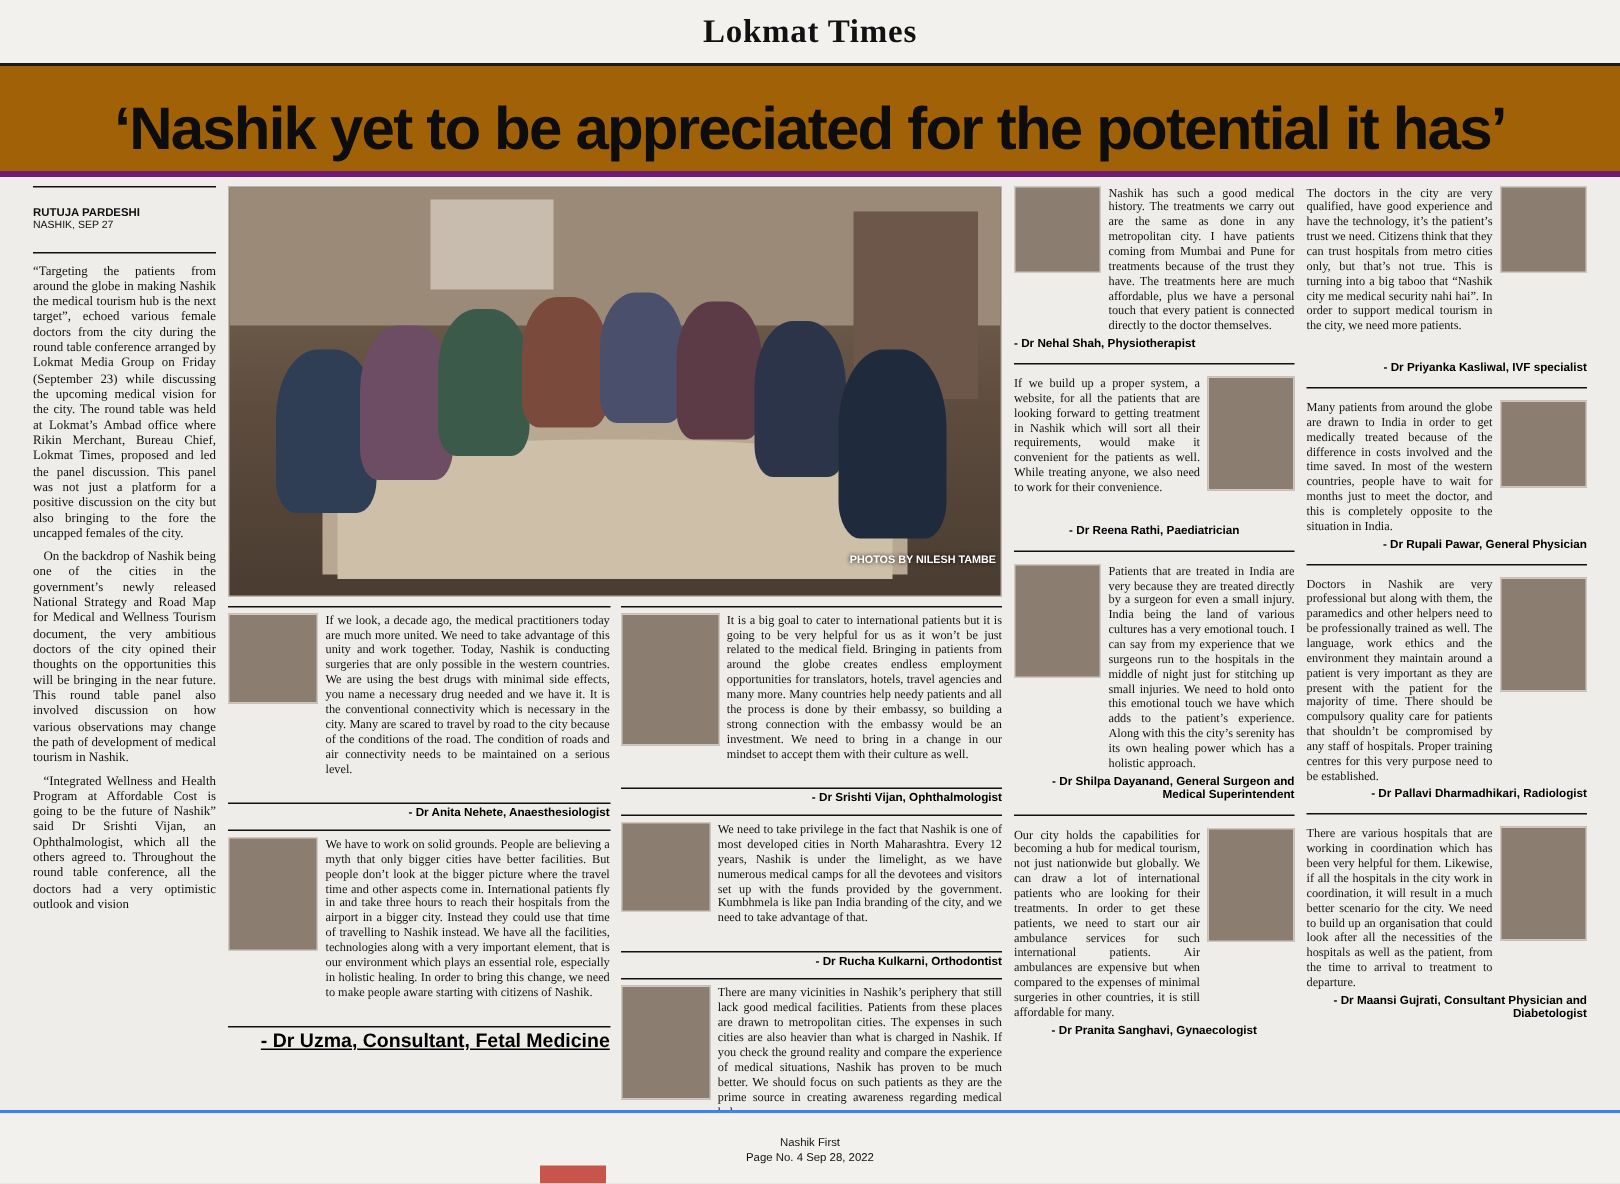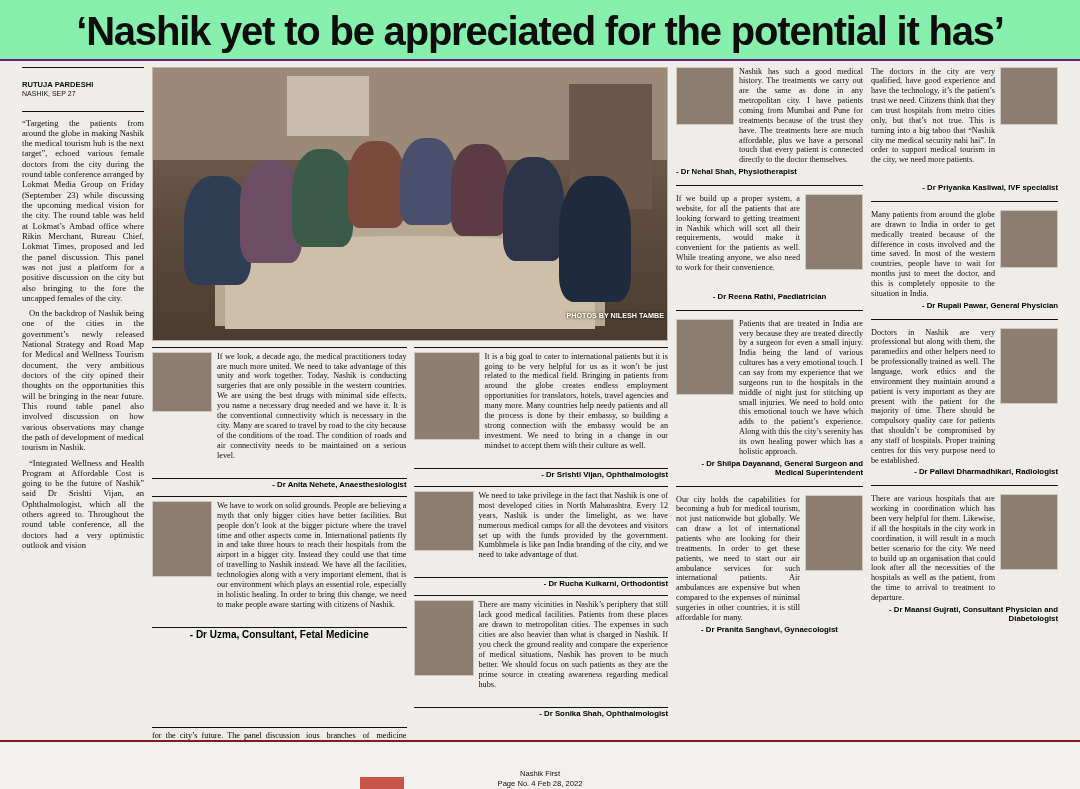--- a/index.html
+++ b/index.html
@@ -19,23 +19,23 @@
     height:42px;
     border-bottom:2px solid #1a1a1a;
     display:flex;align-items:center;justify-content:center;
     background:#f3f1ee;
   }
   .masthead-title{
     font-family:"Liberation Serif", serif;
     font-size:22px;font-weight:700;letter-spacing:.5px;color:#111;
   }
   .headline-wrap{
-    padding:11px 26px 6px 26px;
-    border-bottom:2px solid #701a75;
-    background:#86efac;
+    padding:22px 26px 6px 26px;
+    border-bottom:4px solid #701a75;
+    background:#a16207;
   }
   .headline{
     font-family:"Liberation Sans", sans-serif;
     font-weight:700;
     font-size:40px;
     line-height:1.04;
     letter-spacing:-1.2px;
     color:#0d0d0d;
     text-align:center;
     white-space:nowrap;
@@ -123,23 +123,23 @@
     width:56px;height:62px;flex:0 0 56px;
     background:#8b7d70;border:1px solid #cfc8bf;
   }
   .rthumb.sq{height:56px;}
   .rthumb.tall{height:74px;}
   .sep{border-top:1px solid #111;margin:1px 0 0 0;}
   
   .footer{
     position:absolute;left:0;right:0;bottom:0;
     height:44px;
-    border-top:2px solid #7f1d1d;
+    border-top:2px solid #3b82f6;
     background:#f3f1ee;
-    display:flex;align-items:flex-end;justify-content:center;
+    display:flex;align-items:center;justify-content:center;
     padding-top:3px;
   }
   .footer-inner{
     text-align:center;
     font-family:"Liberation Sans", sans-serif;
     font-size:7.6px;line-height:1.35;color:#111;
   }
   .footer-logo{
     position:absolute;left:360px;bottom:0;height:12px;width:44px;
     background:#c0392b;opacity:.85;
@@ -151,20 +151,23 @@
   .p{position:absolute;border-radius:42% 42% 20% 20%;}
   .ph-wall{position:absolute;left:0;top:0;right:0;height:34%;background:#9c8a78;}
   .ph-board{position:absolute;left:26%;top:3%;width:16%;height:22%;background:#c8bcae;}
   .ph-shelf{position:absolute;right:3%;top:6%;width:16%;height:46%;background:#6c574a;}
 </style>
 </head>
 <body>
 
 <div class="page">
 
+  <div class="masthead">
+    <div class="masthead-title">Lokmat Times</div>
+  </div>
 
   <div class="headline-wrap">
     <div class="headline">‘Nashik yet to be appreciated for the potential it has’</div>
   </div>
 
   <div class="body-area">
 
     <div class="col-left">
       <div class="byline">
         <div>RUTUJA PARDESHI</div>
@@ -203,21 +206,21 @@
             <div class="qtext">If we look, a decade ago, the medical practitioners today are much more united. We need to take advantage of this unity and work together. Today, Nashik is conducting surgeries that are only possible in the western countries. We are using the best drugs with minimal side effects, you name a necessary drug needed and we have it. It is the conventional connectivity which is necessary in the city. Many are scared to travel by road to the city because of the conditions of the road. The condition of roads and air connectivity needs to be maintained on a serious level.</div>
           </div>
           <div style="margin-top:-6px;text-align:right;font-family:'Liberation Sans',sans-serif;font-weight:700;font-size:7.8px;">
             <span>- Dr Anita Nehete,</span><span class="role"> Anaesthesiologist</span>
           </div>
 
           <div class="qbox">
             <div class="thumb tall"></div>
             <div class="qtext">We have to work on solid grounds. People are believing a myth that only bigger cities have better facilities. But people don’t look at the bigger picture where the travel time and other aspects come in. International patients fly in and take three hours to reach their hospitals from the airport in a bigger city. Instead they could use that time of travelling to Nashik instead. We have all the facilities, technologies along with a very important element, that is our environment which plays an essential role, especially in holistic healing. In order to bring this change, we need to make people aware starting with citizens of Nashik.</div>
           </div>
-          <div style="margin-top:-6px;text-align:center;font-family:'Liberation Sans',sans-serif;font-weight:700;font-size:10px;">
+          <div style="margin-top:-6px;text-align:right;font-family:'Liberation Sans',sans-serif;font-weight:700;font-size:13px;text-decoration:underline;">
             <span>- Dr Uzma,</span><span class="role"> Consultant, Fetal Medicine</span>
           </div>
 
           <div style="display:flex;gap:6px;font-size:8.2px;line-height:1.2;text-align:justify;margin-top:auto;border-top:1px solid #111;padding-top:3px;">
             <div>for the city’s future. The panel discussion turned out to be very fruitful by bringing doctors from var-</div>
             <div>ious branches of medicine together on a platform for the city’s unity.</div>
           </div>
 
         </div>
 
@@ -342,17 +345,17 @@
         </div>
       </div>
 
     </div>
   </div>
 
   <div class="footer">
     <div class="footer-logo"></div>
     <div class="footer-inner">
       <div>Nashik First</div>
-      <div>Page No. 4   Feb 28, 2022</div>
+      <div>Page No. 4   Sep 28, 2022</div>
     </div>
   </div>
 
 </div>
 
 </body></html>

